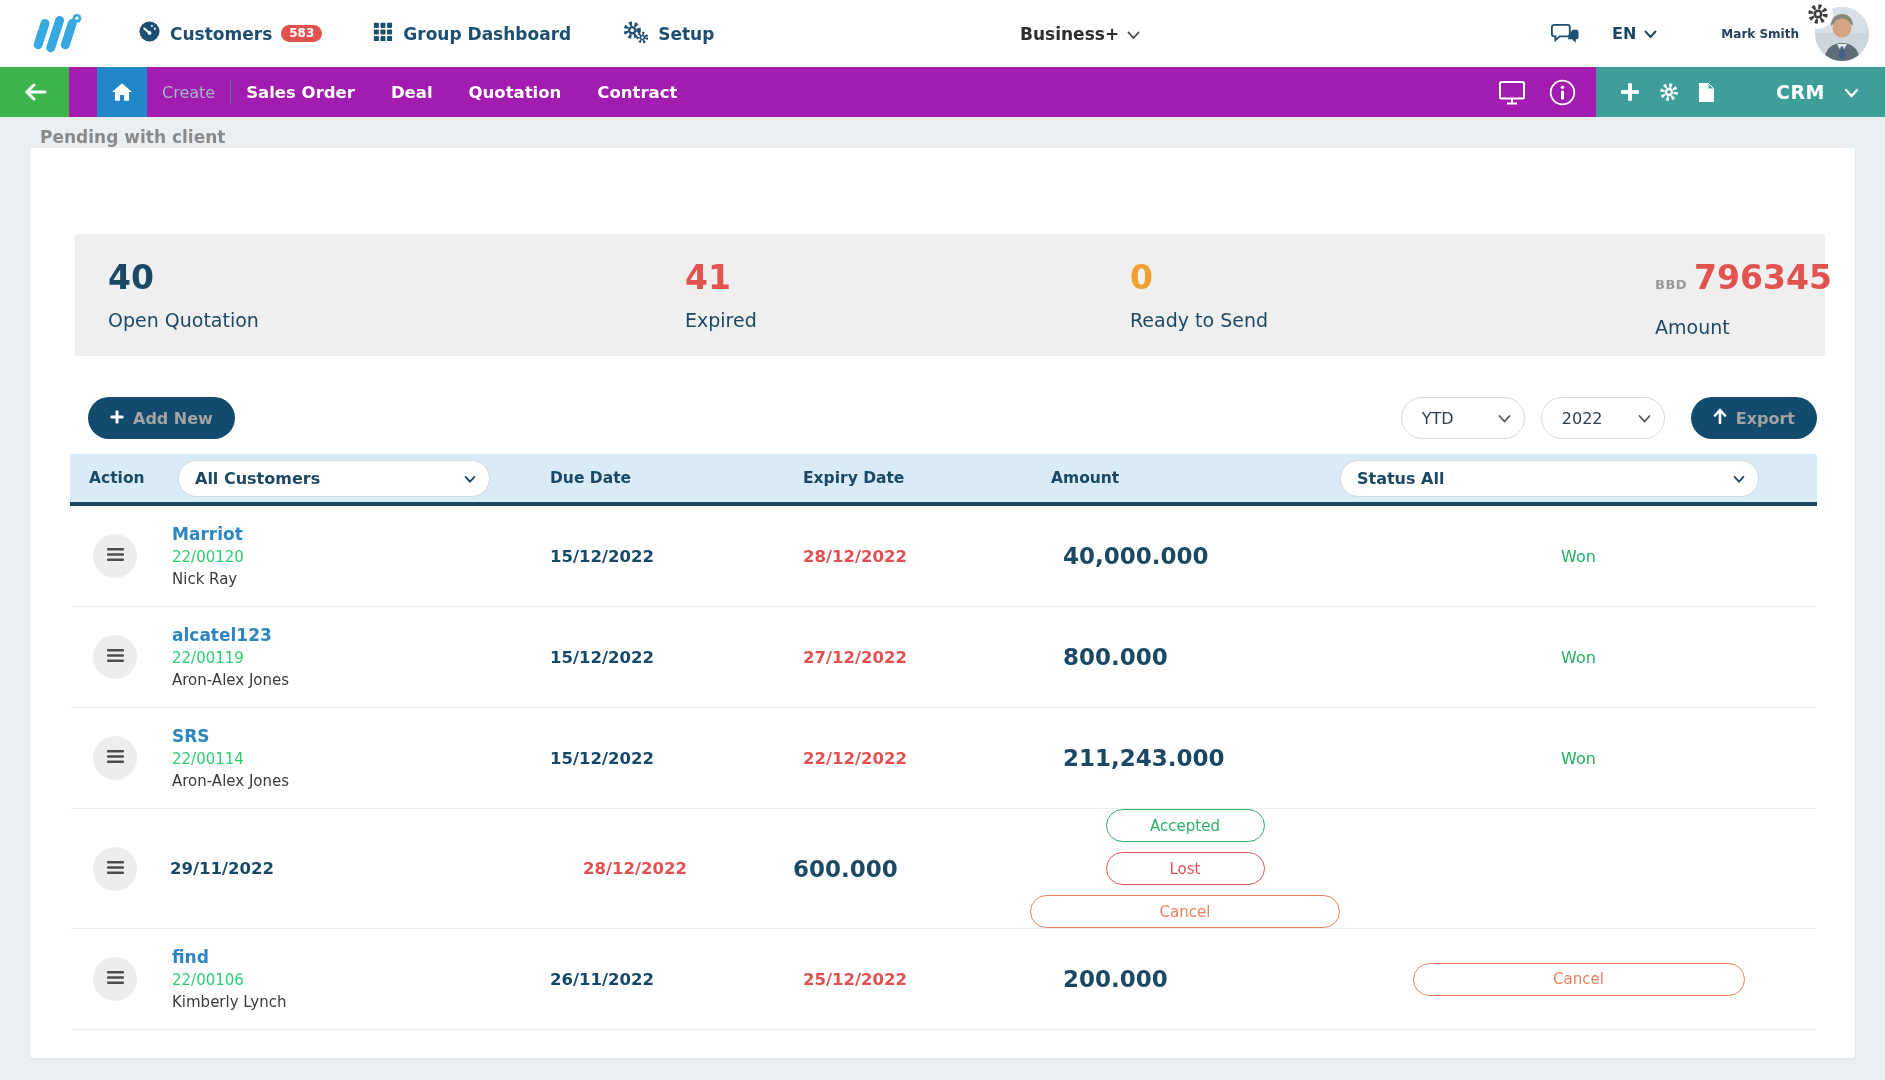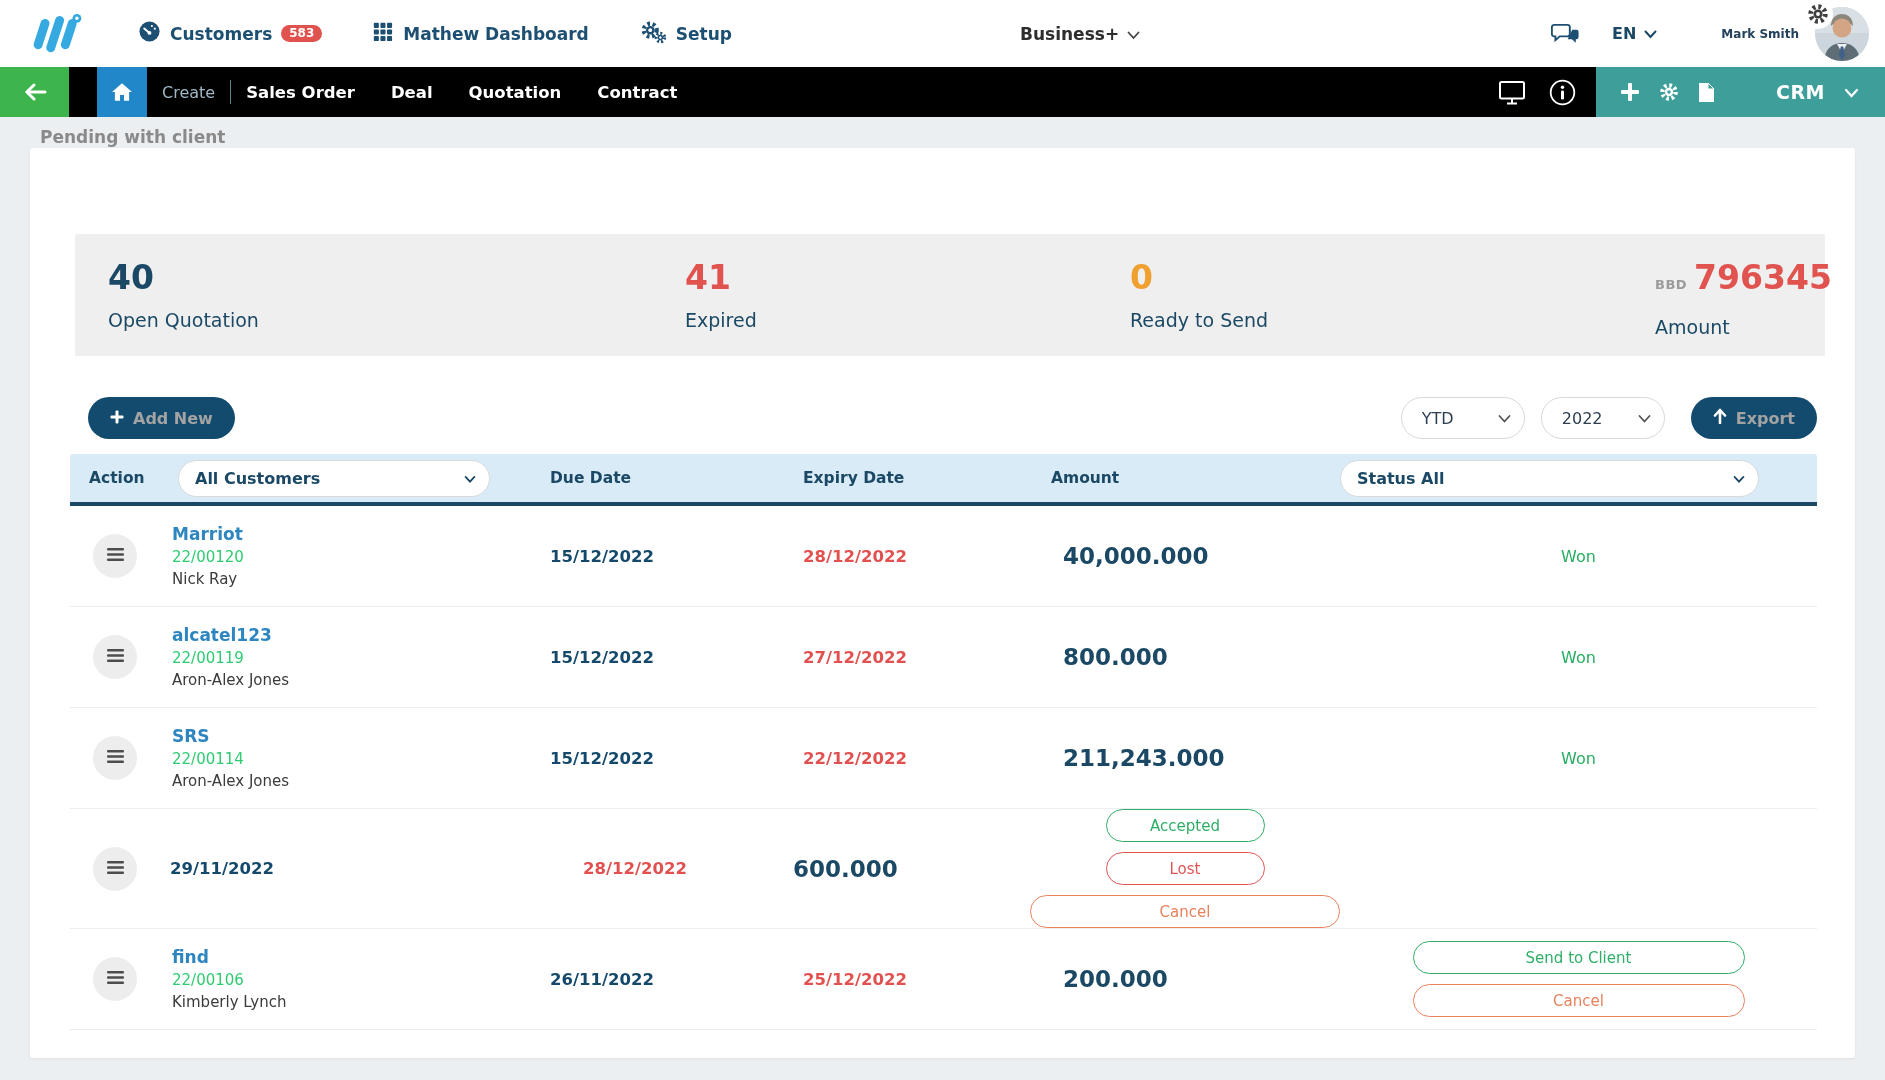--- a/index.html
+++ b/index.html
@@ -14,21 +14,21 @@
   .badge { background:#e0524e; color:#fff; font-size:12px; font-weight:700; border-radius:10px; padding:2px 8px; line-height:13px; }
   .business-dd { position:absolute; left:1020px; top:0; height:67px; display:flex; align-items:center; gap:8px; font-size:17px; color:#2d2d2d; font-weight:600; cursor:pointer; }
   .topbar-right { margin-left:auto; margin-right:16px; display:flex; align-items:center; }
   .lang { display:flex; align-items:center; gap:8px; margin-left:32px; color:#1b4965; font-size:16px; font-weight:600; cursor:pointer; }
   .username { margin-left:64px; color:#24425c; font-size:12px; font-weight:600; }
   .avatar-wrap { position:relative; margin-left:16px; }
   .avatar { width:54px; height:54px; border-radius:50%; overflow:hidden; display:block; }
   .gear-badge { position:absolute; left:-12px; top:-8px; width:30px; height:30px; background:#fff; border-radius:50%; display:flex; align-items:center; justify-content:center; }
 
   
-  .navbar { height:50px; background:#000000; display:flex; align-items:center; }
+  .navbar { height:50px; background:#a21caf; display:flex; align-items:center; }
   .nav-back { width:69px; height:50px; background:#3eb54c; border:none; display:flex; align-items:center; justify-content:center; cursor:pointer; }
   .nav-home { width:50px; height:50px; background:#2287c8; border:none; margin-left:28px; display:flex; align-items:center; justify-content:center; cursor:pointer; }
   .nav-create { color:#9fb6c6; font-size:16px; margin-left:15px; }
   .nav-sep { width:1px; height:24px; background:#5a7d96; margin:0 15px; }
   .nav-menu { display:flex; align-items:center; gap:36px; }
   .nav-menu span { color:#ffffff; font-size:16.5px; font-weight:600; cursor:pointer; }
   .nav-icons { margin-left:auto; margin-right:20px; display:flex; align-items:center; gap:22px; }
   .teal-block { height:50px; background:#3d9e9a; display:flex; align-items:center; padding:0 26px 0 24px; gap:19px; }
   .teal-block .crm { color:#fff; font-size:19px; font-weight:700; margin-left:42px; letter-spacing:.5px; }
   .icon-btn { background:none; border:none; cursor:pointer; display:flex; align-items:center; }
@@ -121,21 +121,21 @@
             <rect x="9.2" y="2" width="5.5" height="5.5" rx="1"></rect>
             <rect x="16.4" y="2" width="5.5" height="5.5" rx="1"></rect>
             <rect x="2" y="9.2" width="5.5" height="5.5" rx="1"></rect>
             <rect x="9.2" y="9.2" width="5.5" height="5.5" rx="1"></rect>
             <rect x="16.4" y="9.2" width="5.5" height="5.5" rx="1"></rect>
             <rect x="2" y="16.4" width="5.5" height="5.5" rx="1"></rect>
             <rect x="9.2" y="16.4" width="5.5" height="5.5" rx="1"></rect>
             <rect x="16.4" y="16.4" width="5.5" height="5.5" rx="1"></rect>
           </svg>
       </span>
-      <span>Mathew Dashboard</span>
+      <span>Group Dashboard</span>
     </div>
     <div class="top-nav-item">
       <span>
         <svg viewBox="0 0 30 26" width="28" height="24">
           <g>
               <circle cx="12" cy="11" r="7" fill="none" stroke="#1c4f72" stroke-width="4.6" stroke-dasharray="2.9 2.9"></circle>
               <circle cx="12" cy="11" r="4.6" fill="#1c4f72"></circle>
               <circle cx="12" cy="11" r="2" fill="#fff"></circle>
             </g>
           <g>
@@ -434,21 +434,20 @@
     <div class="cust">
       <a class="c-name">find</a>
       <span class="c-number">22/00106</span>
       <span class="c-contact">Kimberly Lynch</span>
     </div>
     <div class="cell-due">26/11/2022</div>
     <div class="cell-exp">25/12/2022</div>
     <div class="cell-amt">200.000</div>
     <div class="cell-status">
             <div class="actions">
-              <button class="abtn green full">Send to Client</button>
               <button class="abtn orange full">Cancel</button>
             </div>
           </div>
   </div>
 
   <div class="row">
     <div>
       <button class="menu-btn">
         <span><svg width="17" height="13" viewBox="0 0 17 13" fill="#4d4d4d">
                   <rect x="0" y="0" width="17" height="2.6" rx="1"></rect>

